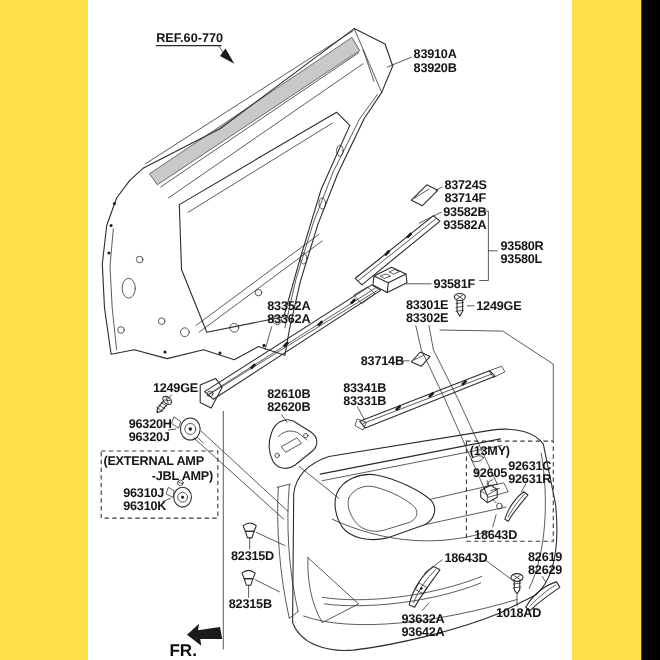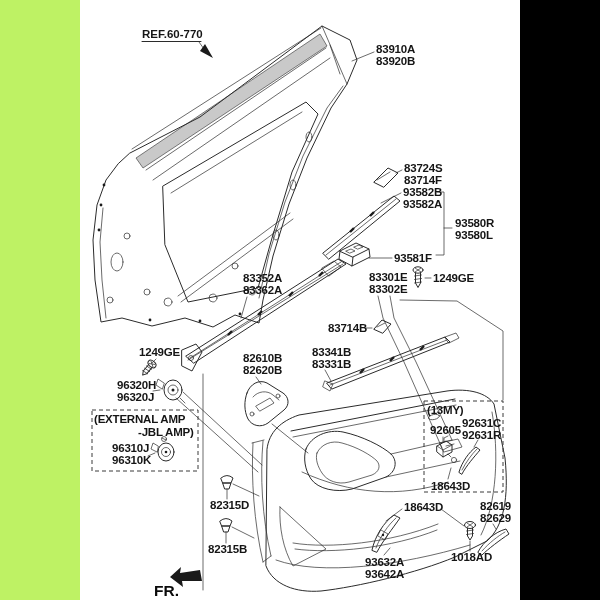--- a/index.html
+++ b/index.html
@@ -1,16 +1,16 @@
 <!DOCTYPE html>
 <html><head>
 <meta charset="utf-8">
 <style>
   html,body{margin:0;padding:0;background:#000;}
-  #stage{position:relative;width:520px;height:600px;background:#bef264;overflow:hidden;}
+  #stage{position:relative;width:583px;height:600px;background:#fde047;overflow:hidden;}
   #paper{position:absolute;left:80px;top:0;width:440px;height:600px;background:#fff;}
   svg{display:block;}
   .ln{stroke:#2b2b2b;stroke-width:1;fill:none;stroke-linecap:round;stroke-linejoin:round;}
   .ln2{stroke:#2b2b2b;stroke-width:0.7;fill:none;stroke-linecap:round;stroke-linejoin:round;}
   .fill{fill:#1a1a1a;stroke:none;}
   .shade{fill:#c9c9c9;stroke:#2b2b2b;stroke-width:0.6;}
   .tick{stroke:#1a1a1a;stroke-width:2.4;stroke-linecap:butt;}
   .dash{stroke:#3a3a3a;stroke-width:1;fill:none;stroke-dasharray:4 3;}
   .lbl{font:700 11.5px "Liberation Sans", sans-serif;fill:#151515;letter-spacing:-0.2px;}
   .lbl-ref{font:700 11.5px "Liberation Sans", sans-serif;fill:#151515;}

